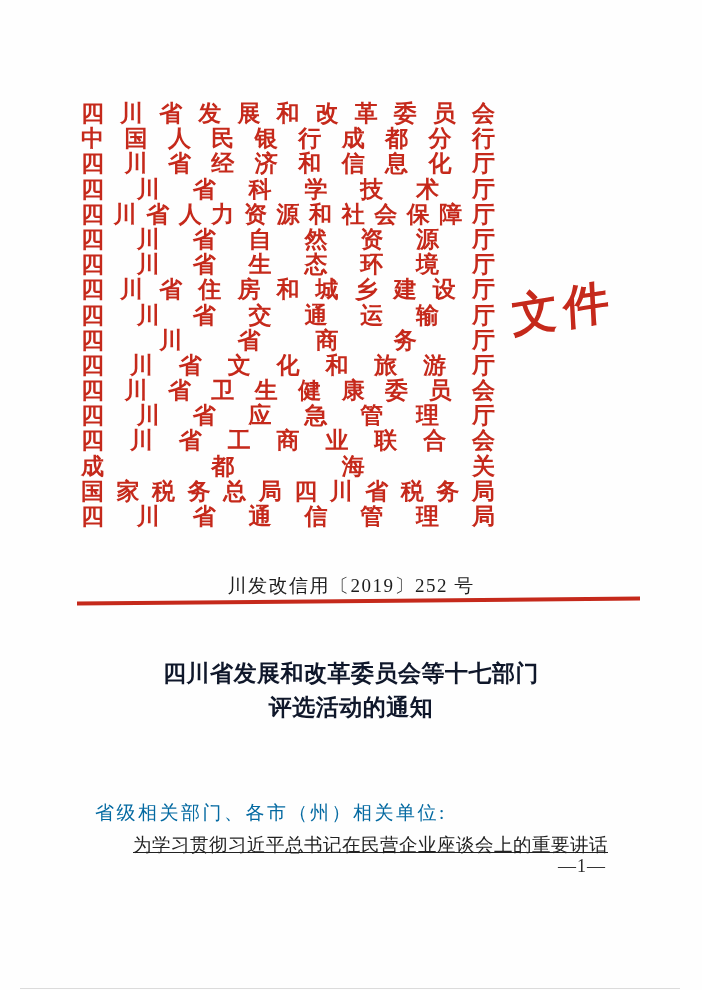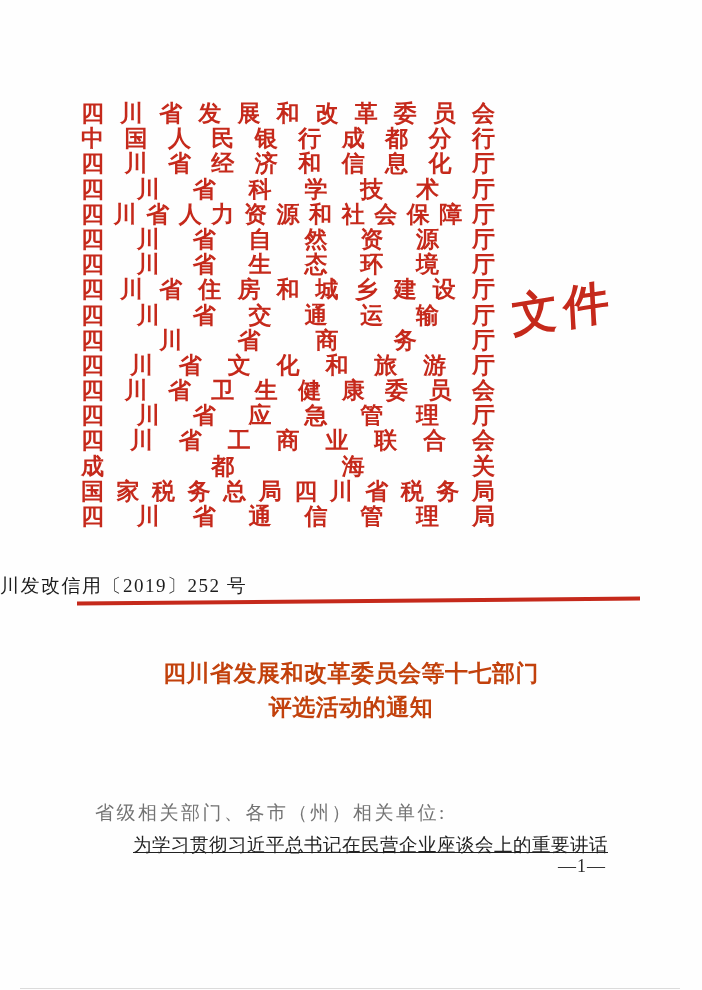--- a/index.html
+++ b/index.html
@@ -44,20 +44,21 @@
     letter-spacing: 6px;
     transform: rotate(-9deg) skewX(-6deg);
     transform-origin: left center;
     white-space: nowrap;
   }
   .doc-number {
     position: absolute;
     left: 0;
     top: 573px;
     width: 100%;
+    text-align: center;
     font-size: 19px;
     letter-spacing: 1.5px;
     color: #1d1d1d;
   }
   .red-line {
     position: absolute;
     left: 77px;
     top: 599px;
     width: 563px;
     height: 3.5px;
@@ -66,30 +67,30 @@
   }
   .title {
     position: absolute;
     left: 0;
     top: 657px;
     width: 100%;
     text-align: center;
     font-size: 23px;
     font-weight: bold;
     line-height: 34px;
-    color: #c2410c;
+    color: #0f172a;
     letter-spacing: 0.5px;
   }
   .salutation {
     position: absolute;
     left: 95px;
     top: 800px;
     font-size: 19px;
     letter-spacing: 2.5px;
-    color: #737373;
+    color: #0369a1;
   }
   .paragraph {
     position: absolute;
     left: 133px;
     top: 832px;
     font-size: 18.5px;
     letter-spacing: 0.5px;
     color: #222222;
     text-decoration: underline;
   }

